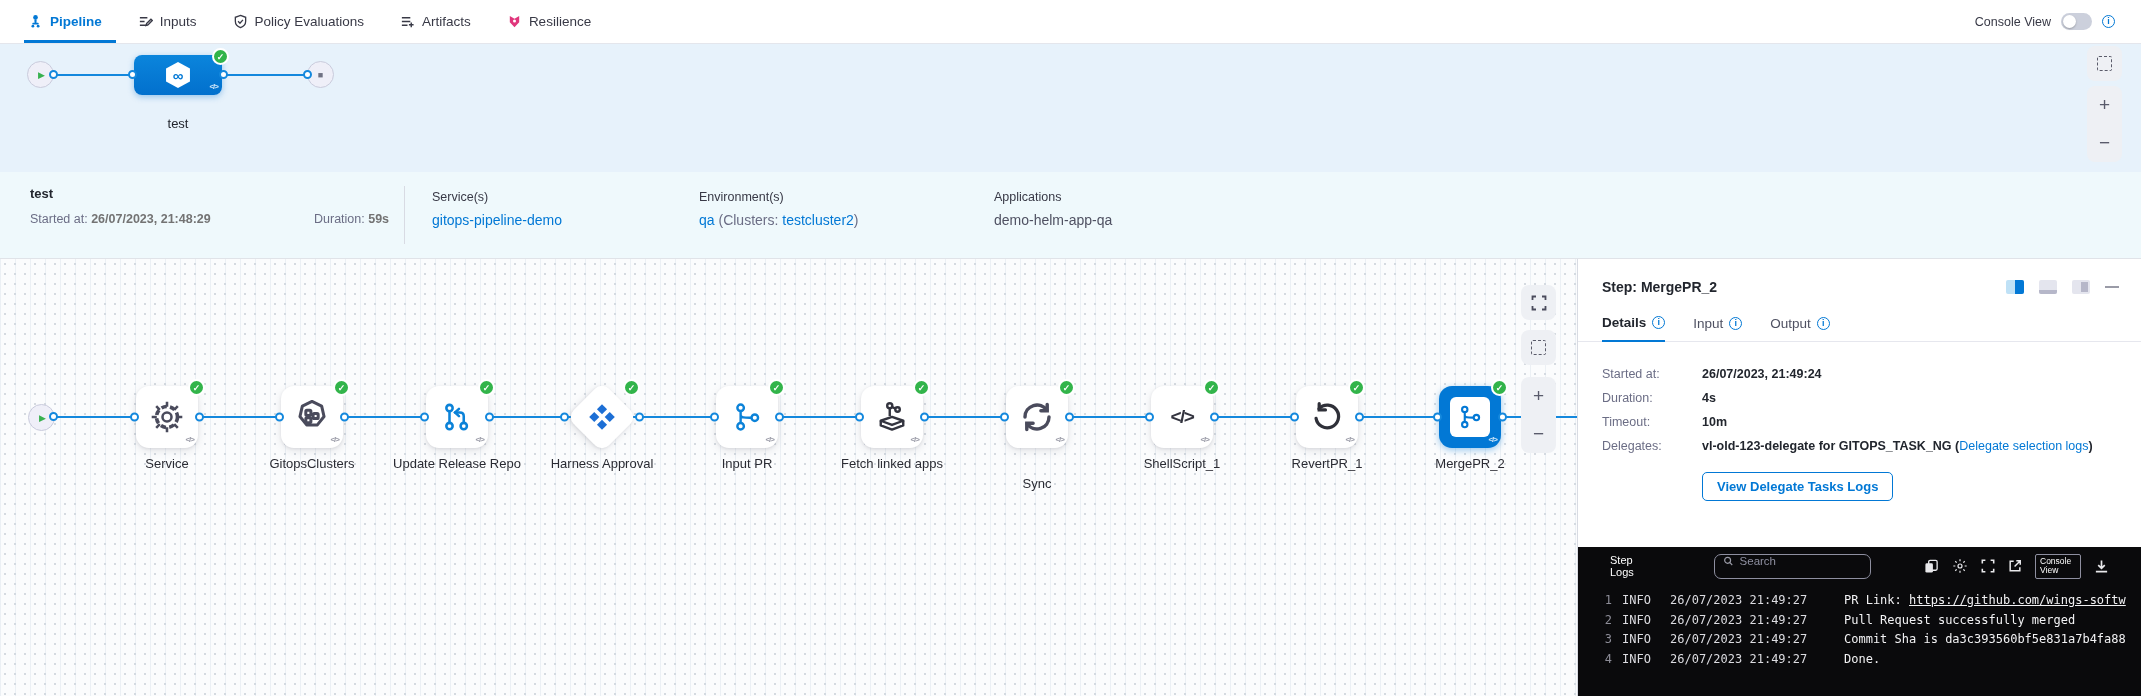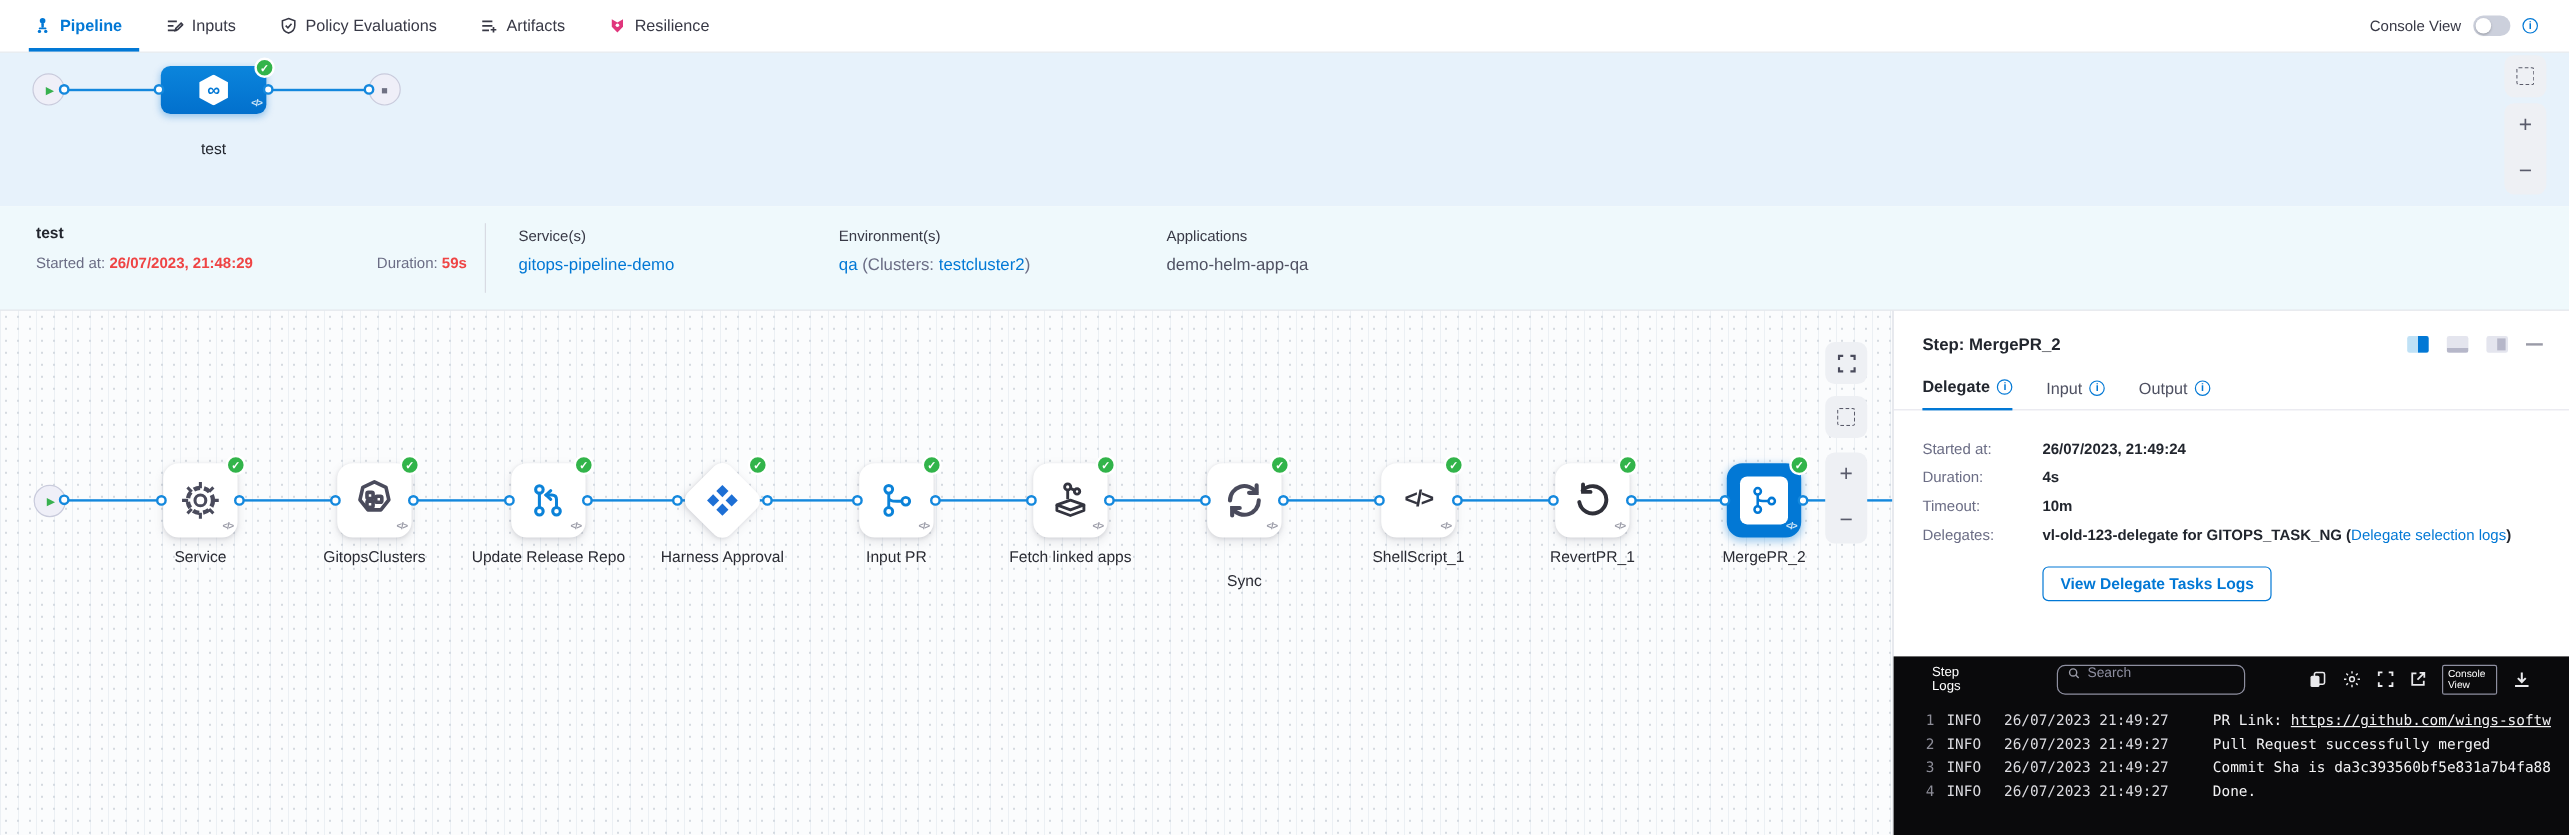--- a/index.html
+++ b/index.html
@@ -56,21 +56,21 @@
   .zoom-panel .zbtn { flex:1; display:flex; align-items:center; justify-content:center;
                       color:#595b6b; font-size:19px; cursor:pointer; }
   .zoom-panel .zbtn.plus::after { content:"+"; } .zoom-panel .zbtn.minus::after { content:"−"; }
   .sel-icon { width:15px; height:15px; border:1.5px dashed #5a5b6a; border-radius:2px; }
 
   
   .meta-bar { position:absolute; top:172px; left:0; right:0; height:87px; background:#eff9fc;
               border-bottom:1px solid #e0e3e8; }
   .meta-name { position:absolute; left:30px; top:14px; font-size:13px; font-weight:700; color:#22262e; }
   .meta-row { position:absolute; top:40px; font-size:12.5px; color:#6b6d85; white-space:nowrap; }
-  .meta-row b { color:#ef4444; font-weight:700;margin-top:32px; }
+  .meta-row b { color:#737373; font-weight:700;margin-top:32px; }
   .meta-div { position:absolute; left:404px; top:14px; width:1px; height:58px; background:#d8dbe3; }
   .meta-block { position:absolute; top:18px; font-size:12.5px; color:#383946; white-space:nowrap; }
   .meta-block .mb-label { display:block; margin-bottom:8px; }
   .meta-block .mb-value { font-size:14px; color:#4f5162; }
   a.link { color:#0278d5; text-decoration:none; cursor:pointer; }
   .meta-block a.link { font-size:14px; }
   .mb-paren { color:#6b6d85; font-size:14px; }
 
   
   .main { position:absolute; top:259px; left:0; right:0; bottom:0; }
@@ -236,21 +236,21 @@
     </div>
     <div class="meta-div"></div>
     <div class="meta-block" style="left:432px;">
       <span class="mb-label">Service(s)</span>
       <a class="link">gitops-pipeline-demo</a>
     </div>
     <div class="meta-block" style="left:699px;">
       <span class="mb-label">Environment(s)</span>
       <a class="link">qa</a><span class="mb-paren"> (Clusters: </span><a class="link">testcluster2</a><span class="mb-paren">)</span>
     </div>
-    <div class="meta-block" style="left:972px;">
+    <div class="meta-block" style="left:994px;">
       <span class="mb-label">Applications</span>
       <span class="mb-value">demo-helm-app-qa</span>
     </div>
   </section>
 
   <div class="main">
 
     <section class="canvas">
       <div class="gline" style="left:41px; width:1536px;"></div>
       <div class="start-circle g-start"></div>
@@ -411,21 +411,21 @@
         <span class="panel-title">Step: MergePR_2</span>
         <div class="layout-icons">
           <div class="li-ic li-split"></div>
           <div class="li-ic li-bottom"></div>
           <div class="li-ic li-right"></div>
           <div class="li-min"></div>
         </div>
       </div>
       <div class="panel-tabs">
         <div class="ptab active">
-          <span>Delegate</span>
+          <span>Details</span>
             <span class="info-i"></span>
         </div>
         <div class="ptab">
           <span>Input</span>
             <span class="info-i"></span>
         </div>
         <div class="ptab">
           <span>Output</span>
             <span class="info-i"></span>
         </div>

